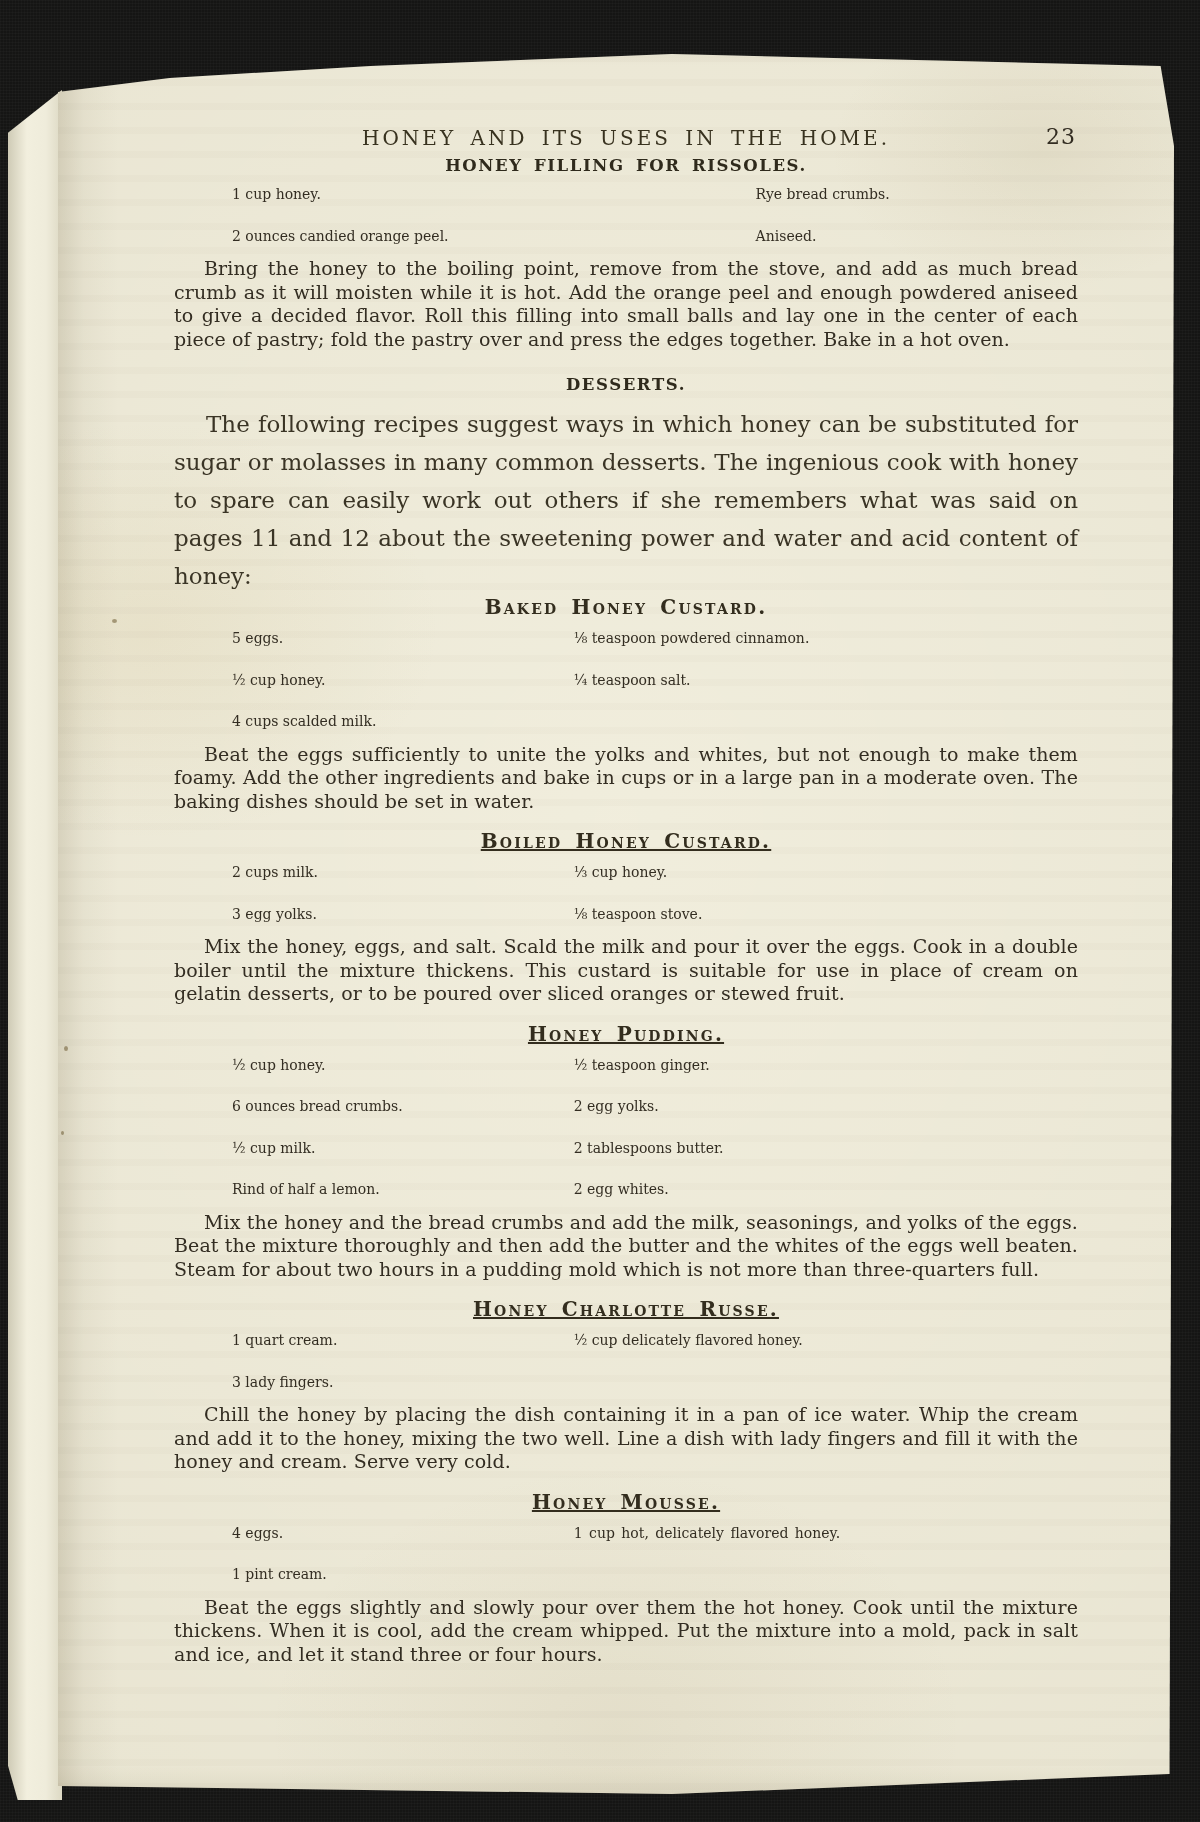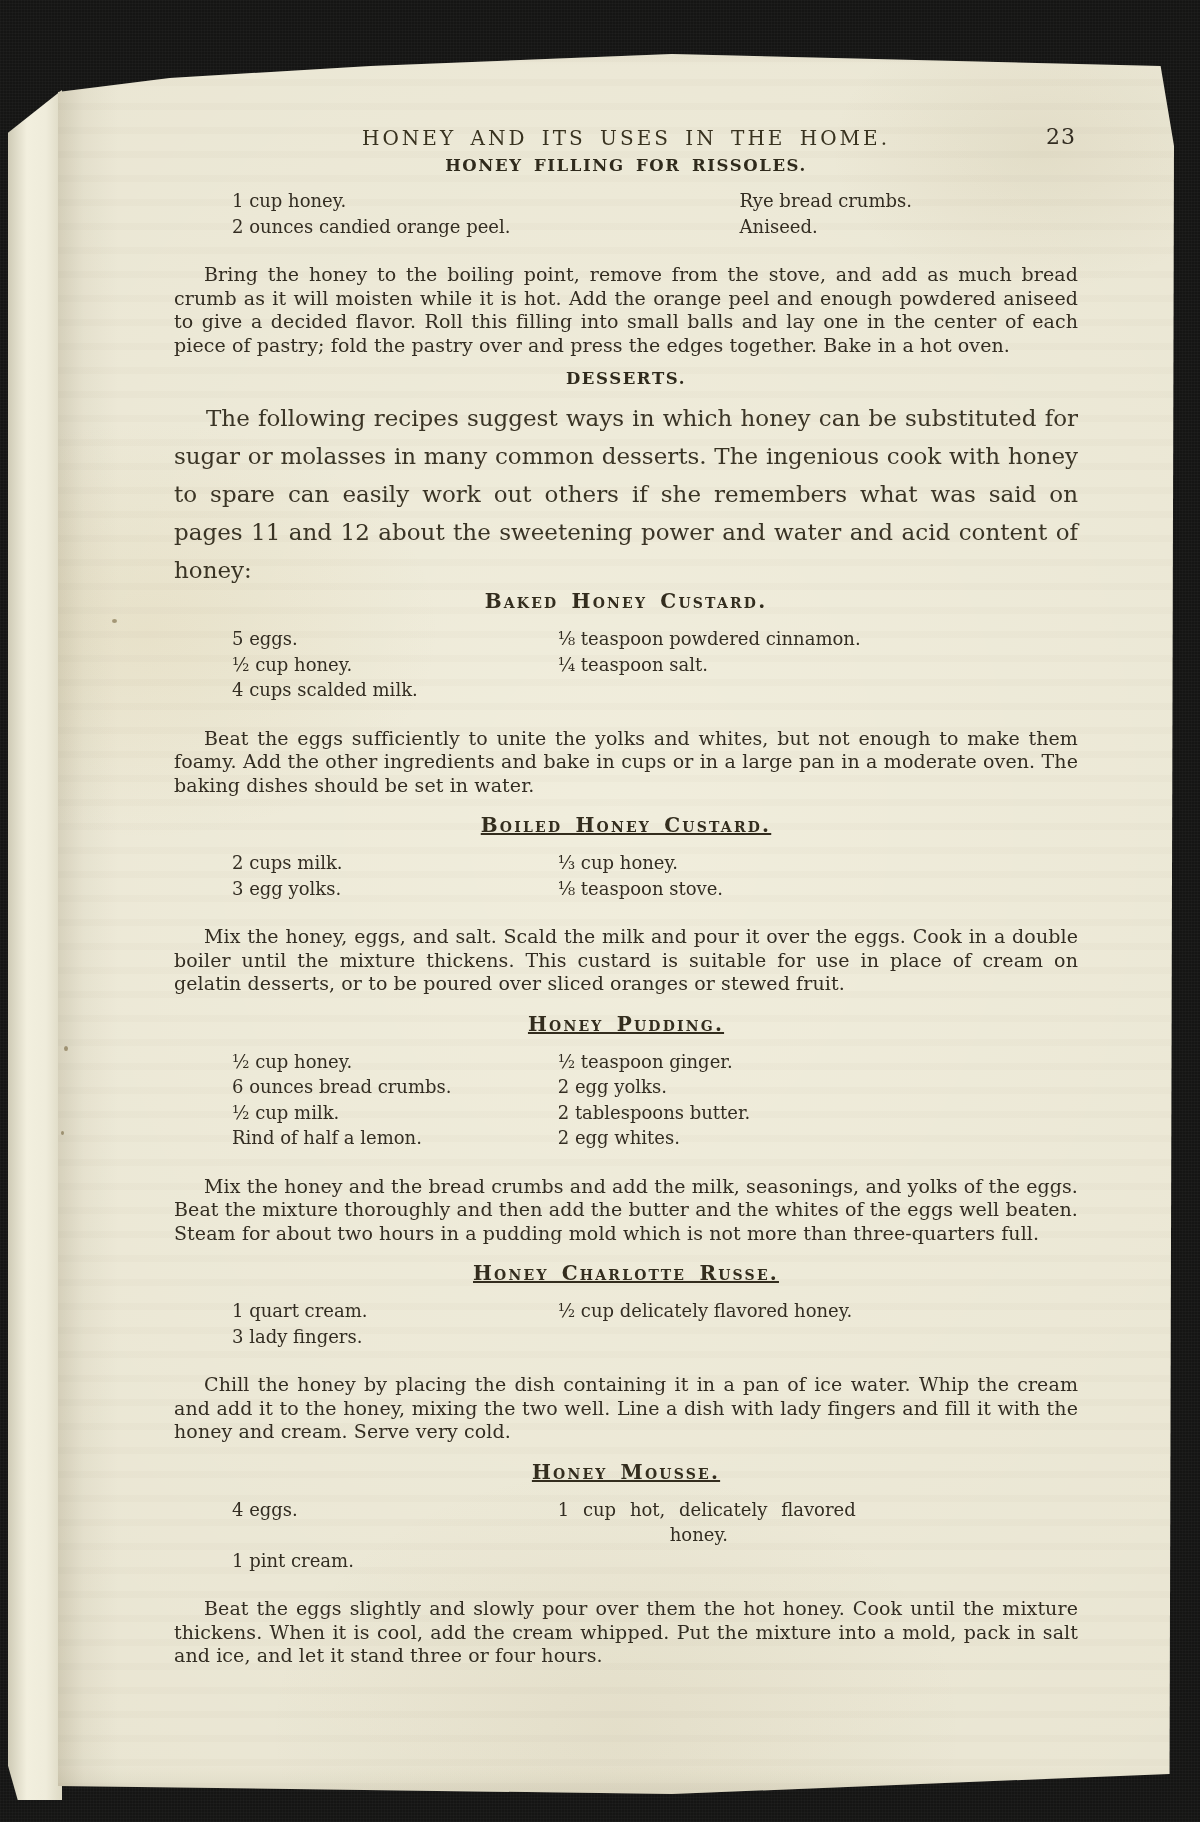--- a/index.html
+++ b/index.html
@@ -47,35 +47,35 @@
   .page-number{position:absolute;right:2px;top:-2px;font-size:22px;letter-spacing:1px;}
 
   .sec-heading{
     text-align:center;font-weight:bold;font-size:16.5px;
     letter-spacing:1.6px;word-spacing:4px;color:#2f2a1c;
   }
   .recipe-heading{
     text-align:center;font-variant:small-caps;font-weight:600;font-size:20px;
     letter-spacing:2.2px;word-spacing:4px;color:#332d1e;
   }
-  .mt-lg{} .mt-md{margin-top:16px;text-decoration:underline;} .mt-sm{margin-top:12px;}
+  .mt-lg{} .mt-md{margin-top:16px;text-decoration:underline;} .mt-sm{margin-top:24px;}
 
   .ing{
     display:grid;grid-template-columns:38.5% 61.5%;
-    padding-left:58px;font-size:18px;line-height:25.5px;margin-top:13px;
+    padding-left:58px;font-size:14px;line-height:25.5px;margin-top:7px;gap:16px;
   }
   .ing.wide-left{grid-template-columns:60% 40%;}
   .ing .cell{white-space:nowrap;}
   .ing .cell.hang{
     white-space:normal;width:186px;padding-left:112px;text-indent:-112px;
     text-align:justify;word-spacing:2px;
   }
   .para{
     font-size:19px;line-height:23.5px;text-align:justify;text-indent:30px;
-    margin-top:24px;letter-spacing:0.1px;
+    margin-top:8px;letter-spacing:0.1px;
   }
   .intro{
     font-size:23px;line-height:38px;text-align:justify;text-indent:32px;
     margin-top:11px;color:#3a3425;
   }
 </style>
 </head>
 <body>
 
 <div class="page-under"></div>

